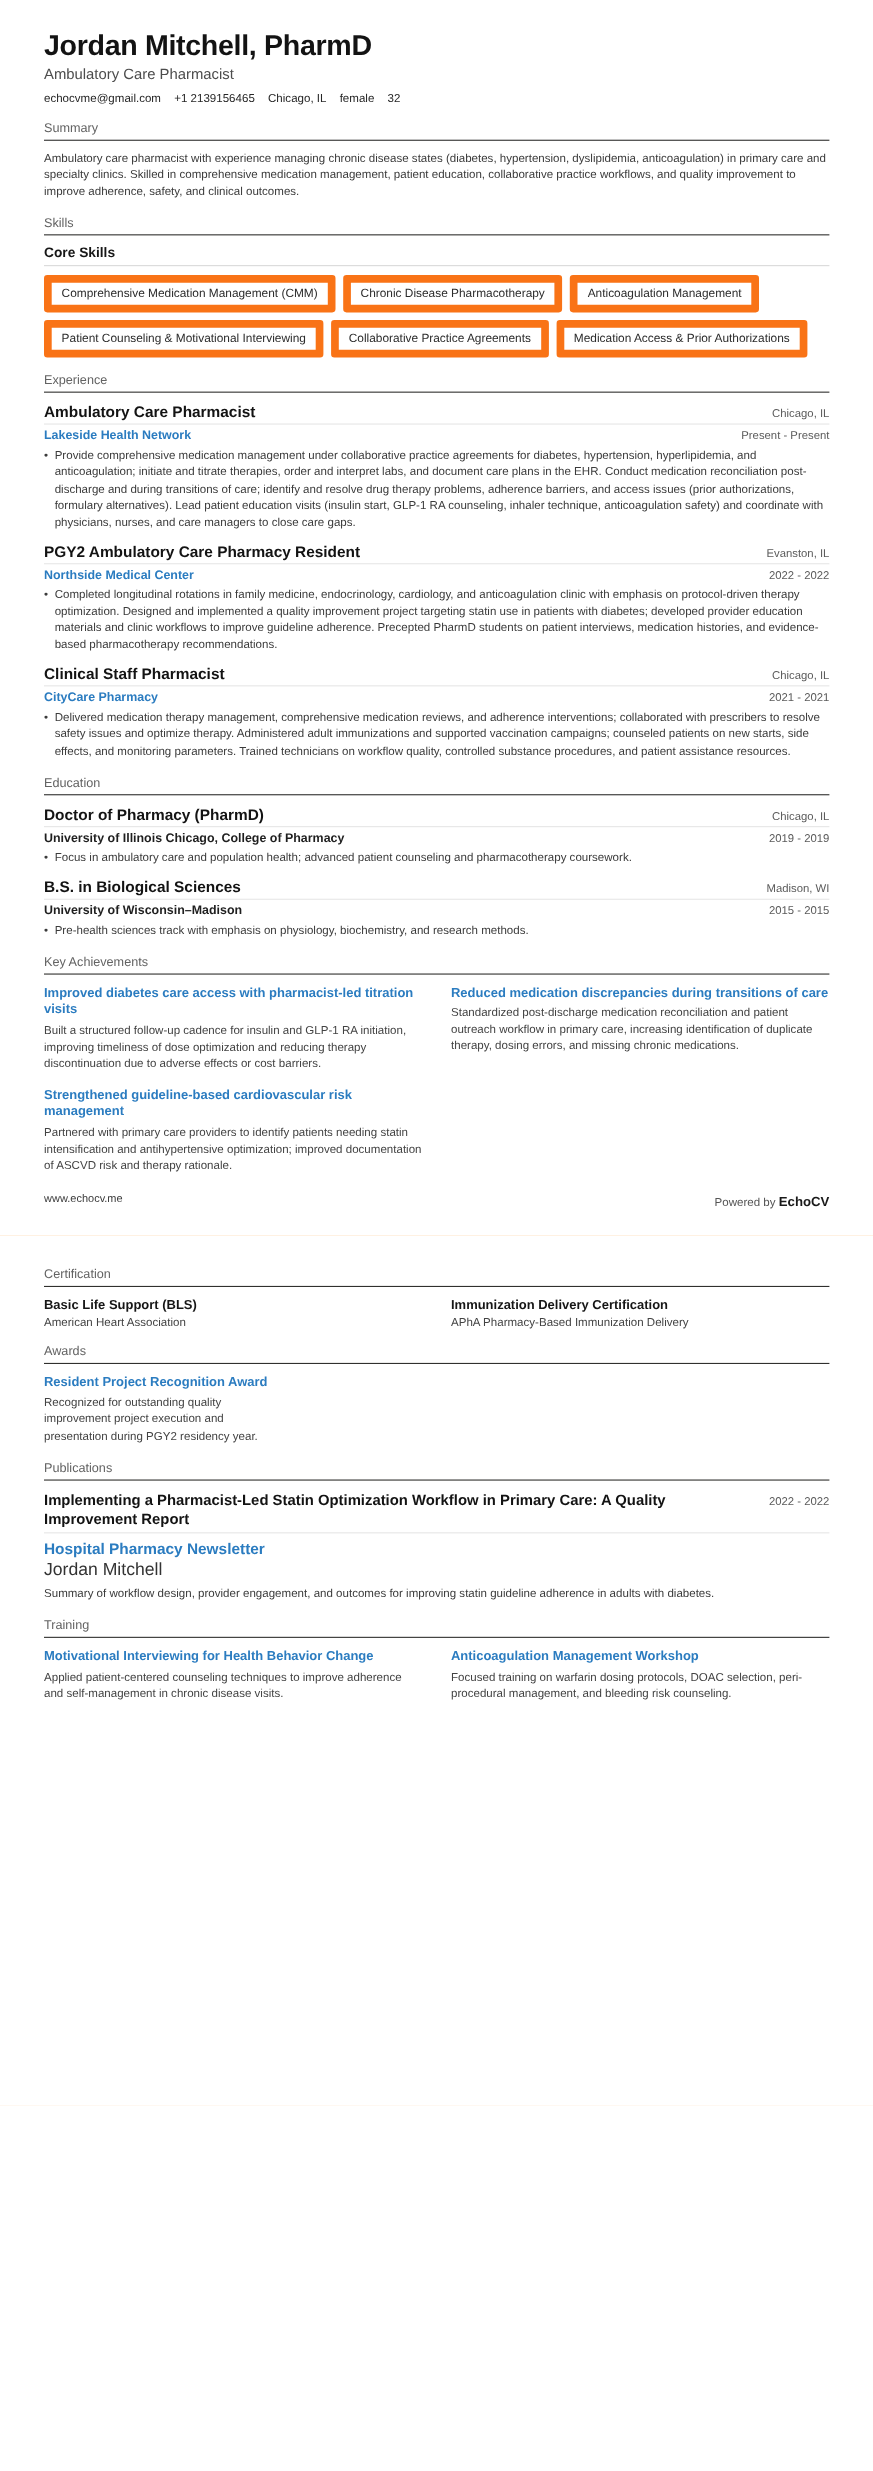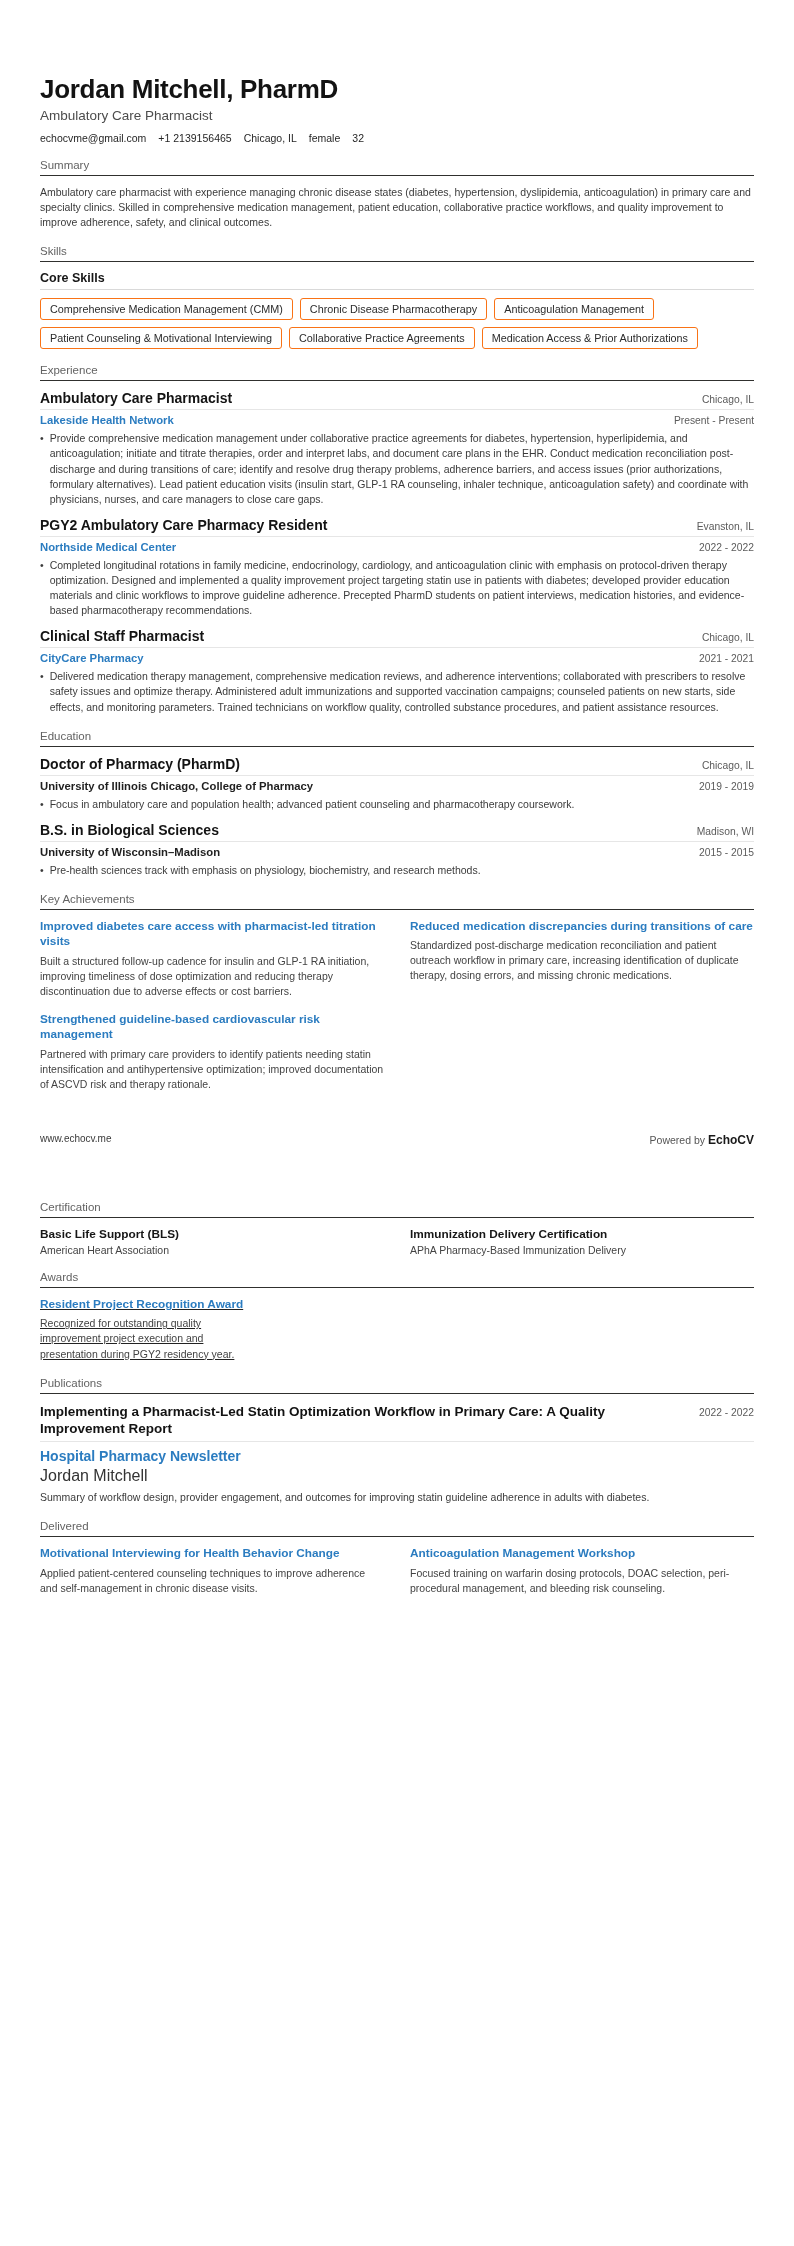--- a/index.html
+++ b/index.html
@@ -3,21 +3,21 @@
 <meta charset="utf-8">
 <style>
   :root { --accent: #2b7cc0; }
   * { box-sizing: border-box; }
   html, body { margin: 0; padding: 0; background: #ffffff; }
   body {
     font-family: "Liberation Sans", "DejaVu Sans", sans-serif;
     color: #222;
     width: 794px;
   }
-  .doc { width: 794px; height: 1914px; background: #fdba74; margin-top: 48px; }
+  .doc { width: 794px; height: 1914px; background: #fdba74; }
   .page {
     width: 794px; height: 1123px;
     position: relative;
     padding: 26px 40px 46px;
     overflow: hidden;
     background: #fff;
   }
 
   
   .name { font-size: 26px; font-weight: bold; color: #131313; margin: 0; letter-spacing: -0.3px; }
@@ -33,41 +33,41 @@
   }
   .body-text { font-size: 10.5px; line-height: 1.44; color: #3b3b3b; margin: 0; }
 
   
   .group-label {
     font-size: 12.5px; font-weight: bold; color: #161616;
     padding-bottom: 4px; border-bottom: 1px solid #d9d9d9; margin-bottom: 8px;
   }
   .chips { display: flex; flex-wrap: wrap; gap: 7px; }
   .chip {
-    border: 1px solid #f97316; border-radius: 3px;
+    border: 7px solid #f97316; border-radius: 3px;
     padding: 4px 9px; font-size: 10.8px; color: #2b2b2b; background: #fff;
   }
 
   
   .entry { margin-bottom: 10px; }
   .entry-top {
     display: flex; justify-content: space-between; align-items: baseline; gap: 16px;
     border-bottom: 1px solid #e6e6e6; padding-bottom: 3px;
   }
   .entry-title { font-size: 14px; font-weight: bold; color: #131313; }
   .meta { font-size: 10.3px; color: #5b5b5b; white-space: nowrap; }
   .entry-sub { display: flex; justify-content: space-between; align-items: baseline; gap: 16px; margin-top: 4px; }
   .org { font-size: 11.3px; font-weight: bold; color: var(--accent); }
   .org.plain { color: #1f1f1f; text-align: right; }
   .bullet { display: flex; gap: 6px; margin-top: 5px; }
   .bullet::before { content: "•"; font-size: 10.5px; line-height: 1.44; color: #3b3b3b; }
 
   
   .grid-2 { display: grid; grid-template-columns: 1fr 1fr; column-gap: 26px; row-gap: 13px; }
-  .grid-3 { display: grid; grid-template-columns: 1fr 1fr 1fr; column-gap: 26px; row-gap: 13px; text-decoration: underline; }
+  .grid-3 { display: grid; grid-template-columns: 1fr 1fr 1fr; column-gap: 26px; row-gap: 13px; }
   .item-title { font-size: 11.8px; font-weight: bold; color: var(--accent); line-height: 1.3; }
   .item-text { font-size: 10.5px; line-height: 1.44; color: #434343; margin-top: 4px; }
   .cert-name { font-size: 11.8px; font-weight: bold; color: #161616; }
   .cert-issuer { font-size: 10.5px; color: #434343; margin-top: 3px; }
 
   
   .pub-title { font-size: 13.5px; font-weight: bold; color: #131313; line-height: 1.32; flex: 1; }
   .pub-journal { font-size: 14px; font-weight: bold; color: var(--accent); margin-top: 6px; }
   .pub-authors { font-size: 16px; color: #333; margin-top: 3px; }
   .pub-summary { margin-top: 5px; }
@@ -256,21 +256,21 @@
           <div class="pub-title">Implementing a Pharmacist-Led Statin Optimization Workflow in Primary Care: A Quality Improvement Report</div>
           <div class="meta">2022 - 2022</div>
         </div>
         <div class="pub-journal">Hospital Pharmacy Newsletter</div>
         <div class="pub-authors">Jordan Mitchell</div>
         <p class="body-text pub-summary">Summary of workflow design, provider engagement, and outcomes for improving statin guideline adherence in adults with diabetes.</p>
       </article>
     </section>
 
     <section class="sec">
-      <div class="sec-h">Delivered</div>
+      <div class="sec-h">Training</div>
       <div class="grid-2">
         <div>
           <div class="item-title">Motivational Interviewing for Health Behavior Change</div>
           <div class="item-text">Applied patient-centered counseling techniques to improve adherence and self-management in chronic disease visits.</div>
         </div>
         <div>
           <div class="item-title">Anticoagulation Management Workshop</div>
           <div class="item-text">Focused training on warfarin dosing protocols, DOAC selection, peri-procedural management, and bleeding risk counseling.</div>
         </div>
       </div>

